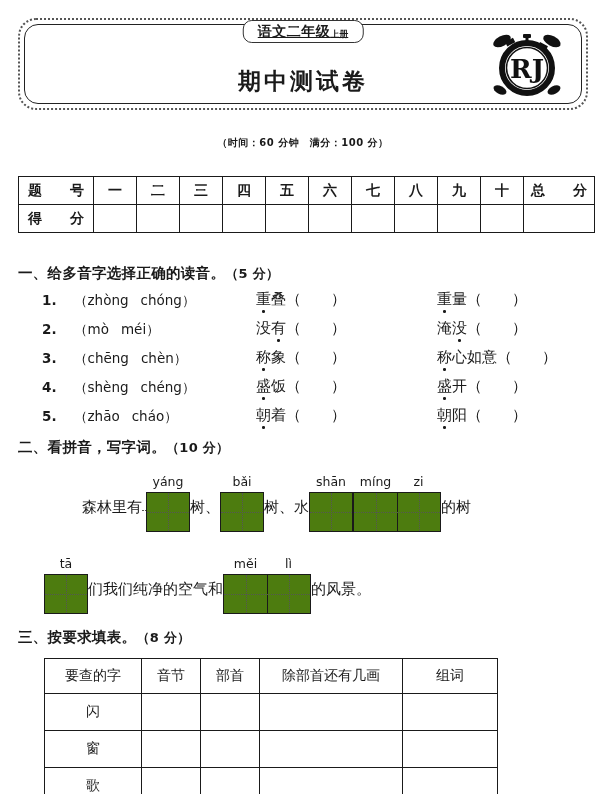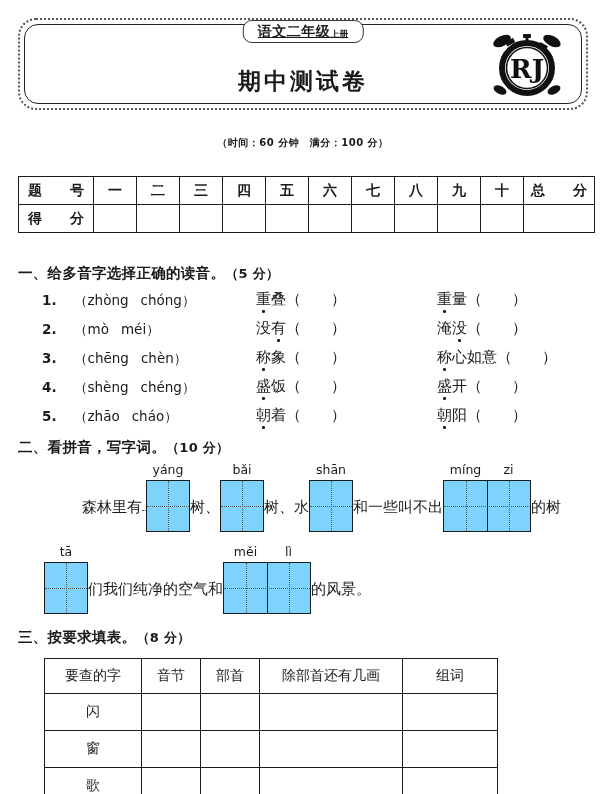--- a/index.html
+++ b/index.html
@@ -224,22 +224,22 @@
   .pl-text {
     font-size: 15px;
     line-height: 1;
     padding-bottom: 17px;
   }
   .tzg {
     position: relative;
     display: inline-block;
     border: 1.4px solid #1a1a1a;
     box-sizing: border-box;
-    height: 52px;
-    background: #7dd3fc;
+    height: 40px;
+    background: #4d7c0f;
   }
   .tzg.w1 { width: 44px; }
   .tzg.w2 { width: 88px; }
   .tzg .vline {
     position: absolute;
     left: 50%;
     top: 0; bottom: 0;
     width: 0;
     border-left: 1px dotted #555;
   }
@@ -436,21 +436,20 @@
       <span class="tzg-label">bǎi</span>
       <span class="vline"></span>
         <span class="hline"></span>
     </span>
     <span class="pl-text">树、水</span>
     <span class="tzg w1">
       <span class="tzg-label">shān</span>
       <span class="vline"></span>
         <span class="hline"></span>
     </span>
-    <span class="pl-text">和一些叫不出</span>
     <span class="tzg w2">
       <span class="tzg-label half-l">míng</span>
       <span class="tzg-label half-r">zi</span>
       <span class="vline q1"></span>
         <span class="vline q3"></span>
       <span class="split"></span>
         <span class="hline"></span>
     </span>
     <span class="pl-text">的树</span>
   </div>

